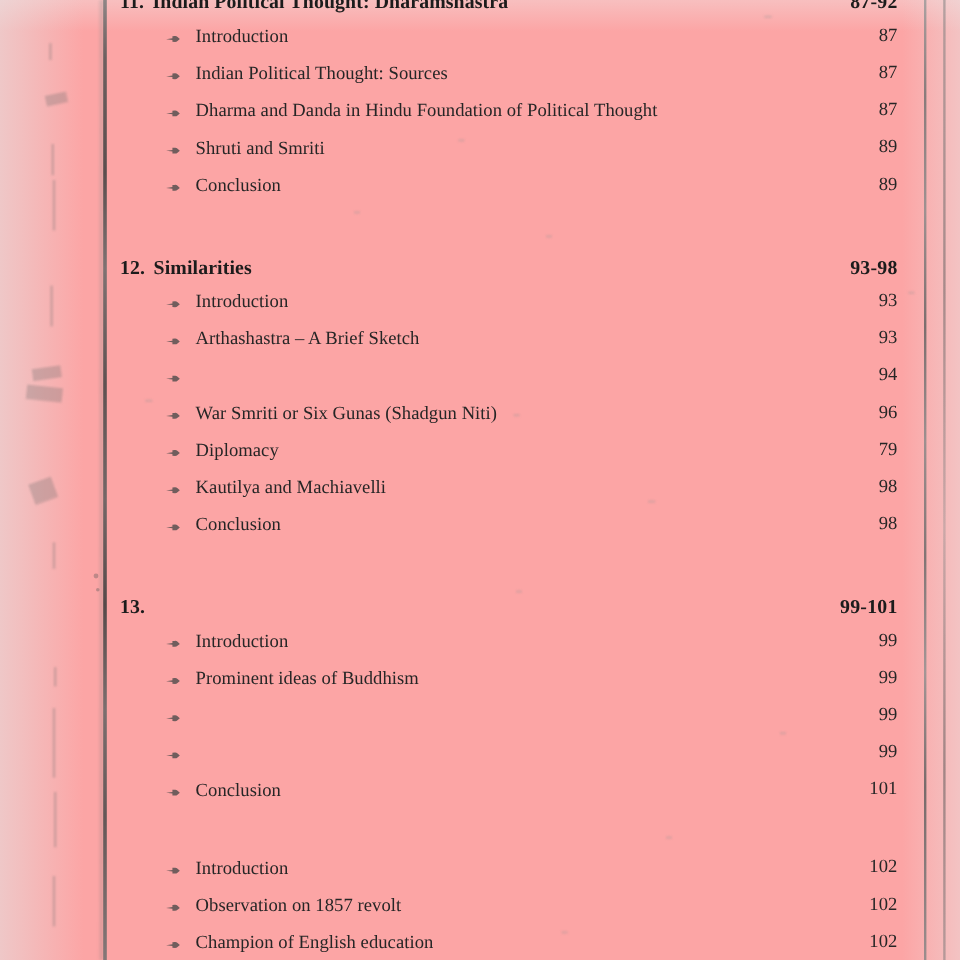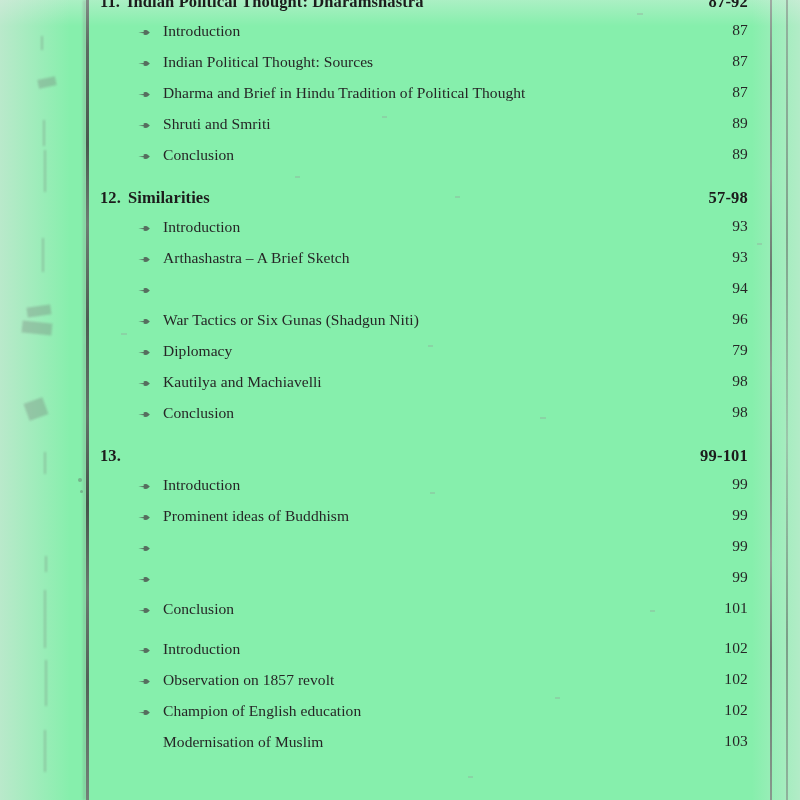--- a/index.html
+++ b/index.html
@@ -13,21 +13,21 @@
     height: 800px;
     overflow: hidden;
     font-family: "Liberation Serif", "DejaVu Serif", serif;
     position: relative;
   }
 
   
   #scan-page {
     position: absolute;
     inset: 0;
-    background: #86efac;
+    background: #fca5a5;
     overflow: hidden;
   }
 
   
   #paper-tone {
     position: absolute;
     inset: 0;
     background:
       linear-gradient(90deg, rgba(228,228,228,0.55) 0px, rgba(255,255,255,0) 70px),
       linear-gradient(270deg, rgba(232,232,232,0.45) 0px, rgba(255,255,255,0) 48px),
@@ -96,21 +96,21 @@
     position: absolute;
     left: 0; top: 0;
     width: 800px;
     
     margin-top: -14px;
   }
 
   .chapter {
     position: relative;
   }
-  .chapter + .chapter { margin-top: 9px; }
+  .chapter + .chapter { margin-top: 34px; }
 
   .chapter-head {
     position: relative;
     height: 31px;
     display: flex;
     align-items: center;
   }
   .chapter-title-wrap {
     position: absolute;
     left: 100px;
@@ -260,21 +260,21 @@
             </span>
           <span class="item-label">Indian Political Thought: Sources</span>
           <span class="item-page">87</span>
         </div>
         <div class="toc-item">
           <span class="bullet-icon">
               <svg viewBox="0 0 16 12" width="13" height="11">
                 <path fill="currentColor" d="M0.5 6.2 L7 5.3 L7 3.2 L9.4 3.0 C10.6 2.9 11.6 3.3 12.3 4.0 L14.6 6.1 L12.2 8.1 C11.5 8.7 10.7 9.0 9.7 9.0 L7 8.9 L7 6.9 Z"></path>
               </svg>
             </span>
-          <span class="item-label">Dharma and Brief in Hindu Tradition of Political Thought</span>
+          <span class="item-label">Dharma and Danda in Hindu Foundation of Political Thought</span>
           <span class="item-page">87</span>
         </div>
         <div class="toc-item">
           <span class="bullet-icon">
               <svg viewBox="0 0 16 12" width="13" height="11">
                 <path fill="currentColor" d="M0.5 6.2 L7 5.3 L7 3.2 L9.4 3.0 C10.6 2.9 11.6 3.3 12.3 4.0 L14.6 6.1 L12.2 8.1 C11.5 8.7 10.7 9.0 9.7 9.0 L7 8.9 L7 6.9 Z"></path>
               </svg>
             </span>
           <span class="item-label">Shruti and Smriti</span>
           <span class="item-page">89</span>
@@ -290,21 +290,21 @@
         </div>
       </div>
     </section>
 
     <section class="chapter">
       <div class="chapter-head">
         <div class="chapter-title-wrap">
           <span class="chapter-num">12.</span>
           <span class="chapter-title">Similarities</span>
         </div>
-        <span class="chapter-range">57-98</span>
+        <span class="chapter-range">93-98</span>
       </div>
       <div class="items">
         <div class="toc-item">
           <span class="bullet-icon">
               <svg viewBox="0 0 16 12" width="13" height="11">
                 <path fill="currentColor" d="M0.5 6.2 L7 5.3 L7 3.2 L9.4 3.0 C10.6 2.9 11.6 3.3 12.3 4.0 L14.6 6.1 L12.2 8.1 C11.5 8.7 10.7 9.0 9.7 9.0 L7 8.9 L7 6.9 Z"></path>
               </svg>
             </span>
           <span class="item-label">Introduction</span>
           <span class="item-page">93</span>
@@ -325,21 +325,21 @@
               </svg>
             </span>
           <span class="item-page">94</span>
         </div>
         <div class="toc-item">
           <span class="bullet-icon">
               <svg viewBox="0 0 16 12" width="13" height="11">
                 <path fill="currentColor" d="M0.5 6.2 L7 5.3 L7 3.2 L9.4 3.0 C10.6 2.9 11.6 3.3 12.3 4.0 L14.6 6.1 L12.2 8.1 C11.5 8.7 10.7 9.0 9.7 9.0 L7 8.9 L7 6.9 Z"></path>
               </svg>
             </span>
-          <span class="item-label">War Tactics or Six Gunas (Shadgun Niti)</span>
+          <span class="item-label">War Smriti or Six Gunas (Shadgun Niti)</span>
           <span class="item-page">96</span>
         </div>
         <div class="toc-item">
           <span class="bullet-icon">
               <svg viewBox="0 0 16 12" width="13" height="11">
                 <path fill="currentColor" d="M0.5 6.2 L7 5.3 L7 3.2 L9.4 3.0 C10.6 2.9 11.6 3.3 12.3 4.0 L14.6 6.1 L12.2 8.1 C11.5 8.7 10.7 9.0 9.7 9.0 L7 8.9 L7 6.9 Z"></path>
               </svg>
             </span>
           <span class="item-label">Diplomacy</span>
           <span class="item-page">79</span>

